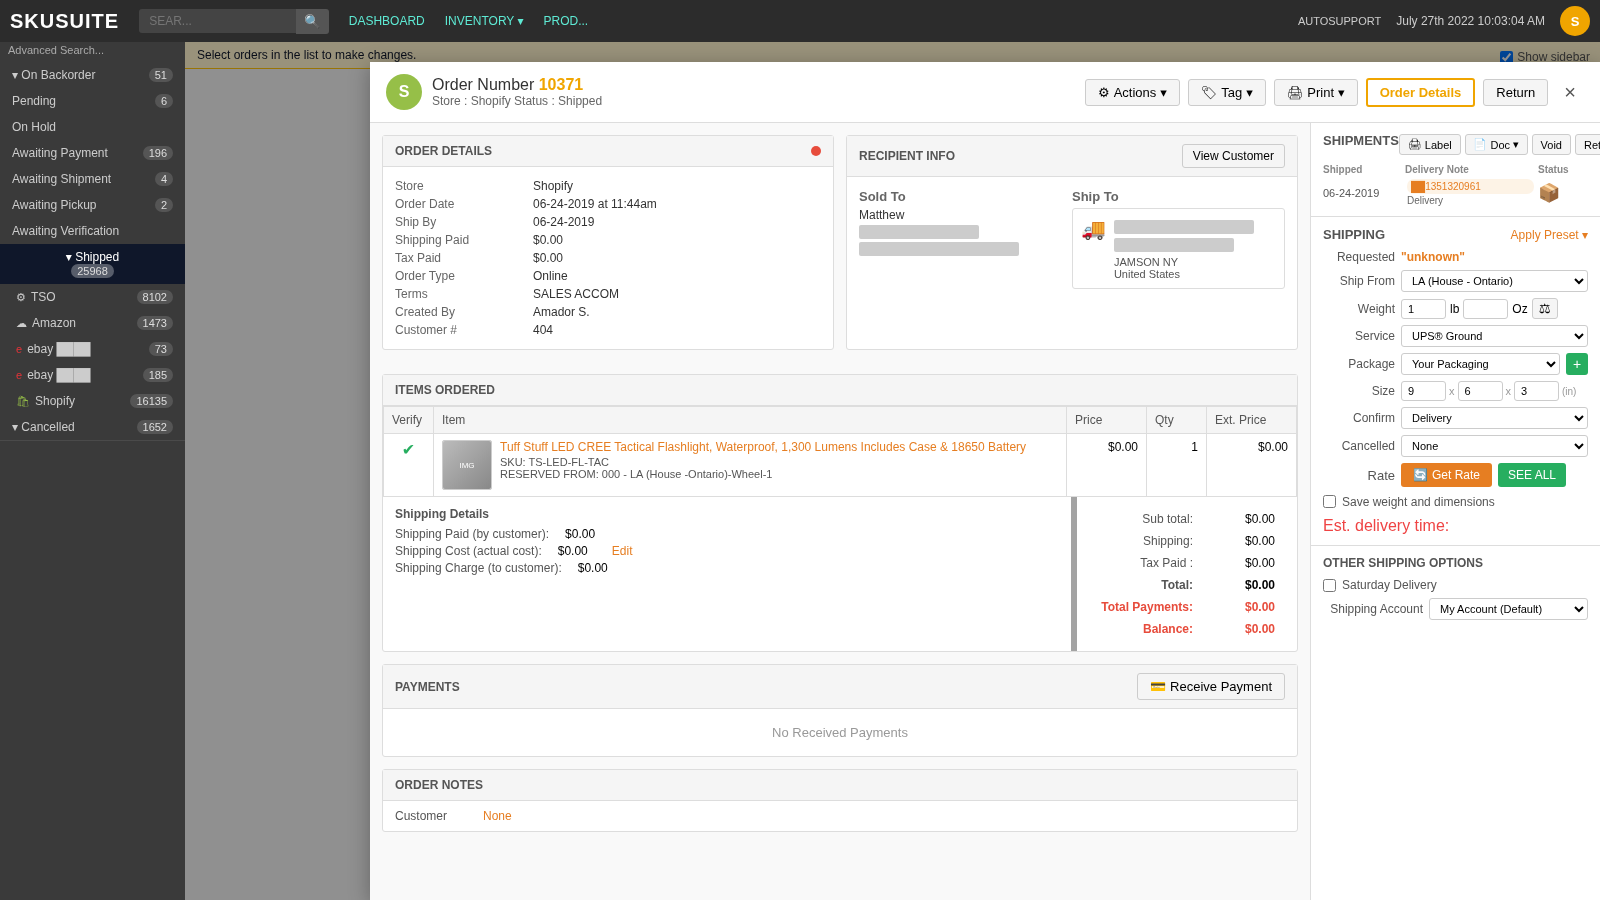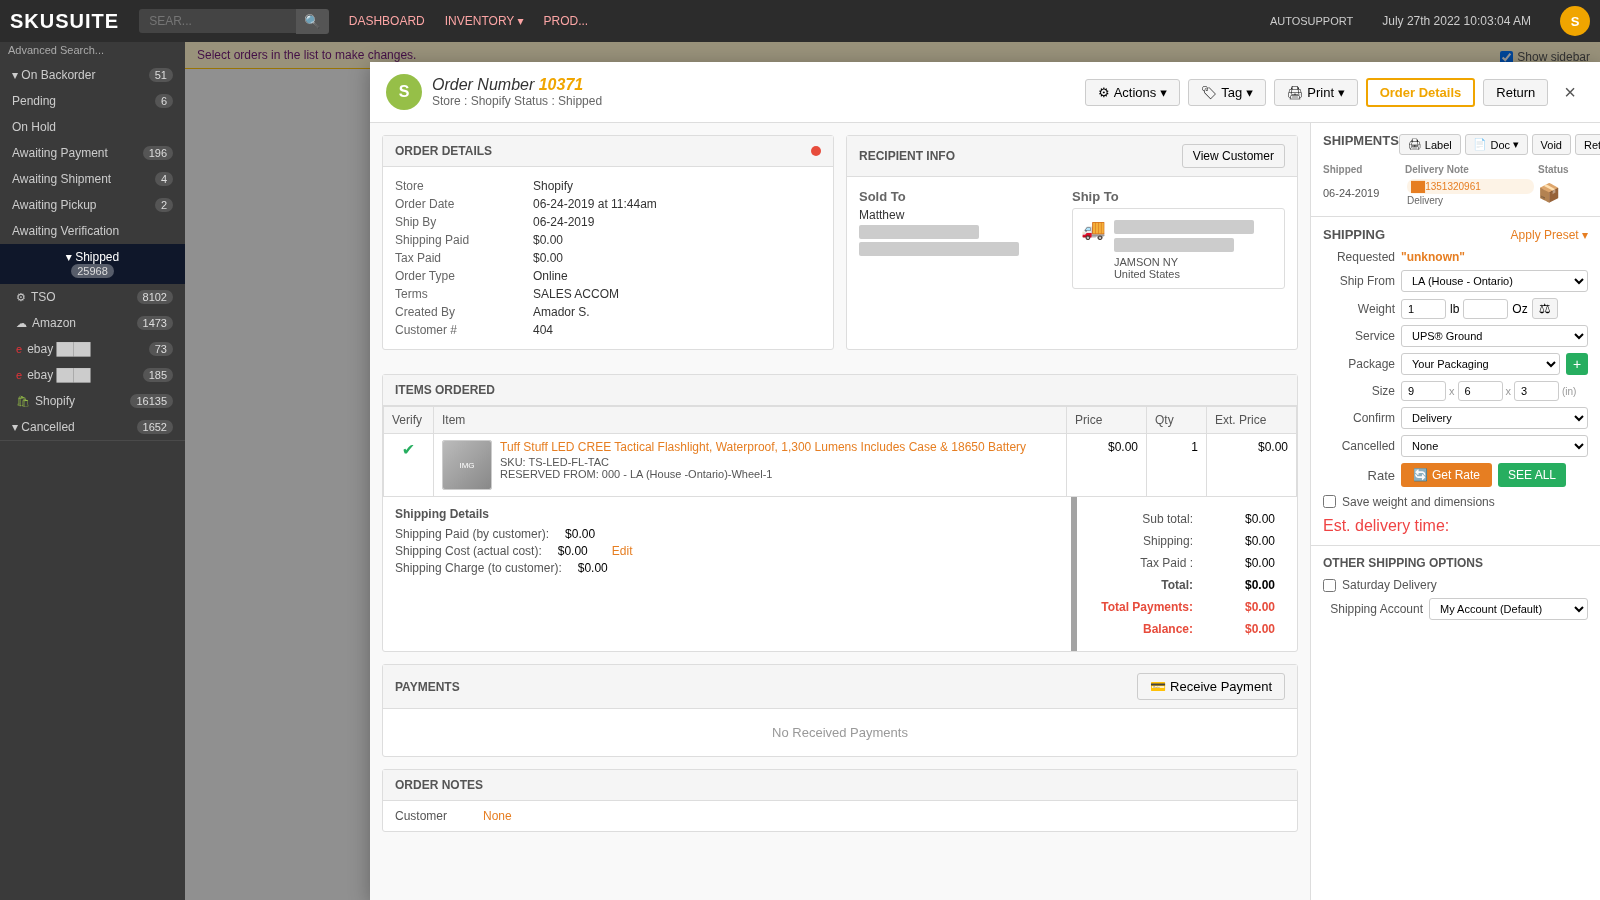--- a/index.html
+++ b/index.html
@@ -42,26 +42,26 @@
       border-radius: 0 3px 3px 0;
       margin-left: -3px;
     }
     .nav-links {
       display: flex;
       gap: 20px;
       margin-left: 20px;
       font-size: 12px;
       color: #ccc;
     }
-    .nav-link { cursor: pointer; color: #fca5a5; }
+    .nav-link { cursor: pointer; color: #5eead4; }
     .top-right {
       margin-left: auto;
       display: flex;
       align-items: center;
-      gap: 29px;
+      gap: 15px;
       font-size: 12px;
     }
     .date-display { color: #ccc; font-size: 12px; }
     .avatar-btn {
       background: #f0a500;
       border-radius: 50%;
       width: 30px; height: 30px;
       display: flex; align-items: center; justify-content: center;
       font-weight: bold; font-size: 13px;
       cursor: pointer;
@@ -172,21 +172,20 @@
       width: 36px; height: 36px;
       background: #96bf48;
       border-radius: 50%;
       display: flex; align-items: center; justify-content: center;
       color: white; font-weight: bold; font-size: 16px;
     }
     .order-title {
       font-size: 16px;
       font-weight: normal;
       color: #333;
-      font-style: italic;
     }
     .order-number {
       color: #f0a500;
       font-weight: bold;
     }
     .order-meta {
       font-size: 12px;
       color: #666;
     }
     .modal-header-actions {
@@ -513,21 +512,21 @@
     .show-sidebar-area {
       position: absolute;
       top: 8px; right: 10px;
       display: flex; align-items: center; gap: 4px;
       font-size: 12px; color: #555;
     }
     .bg-orders-info {
       background: #fff3cd;
       padding: 6px 12px;
       font-size: 12px;
-      color: #701a75;
+      color: #0f172a;
       border-bottom: 1px solid #ffc107;
     }
   </style>
 </head>
 <body>
 
 <div class="top-nav">
   <div class="logo">
     <span>SKU</span><span style="color:#fff">SUITE</span>
   </div>

